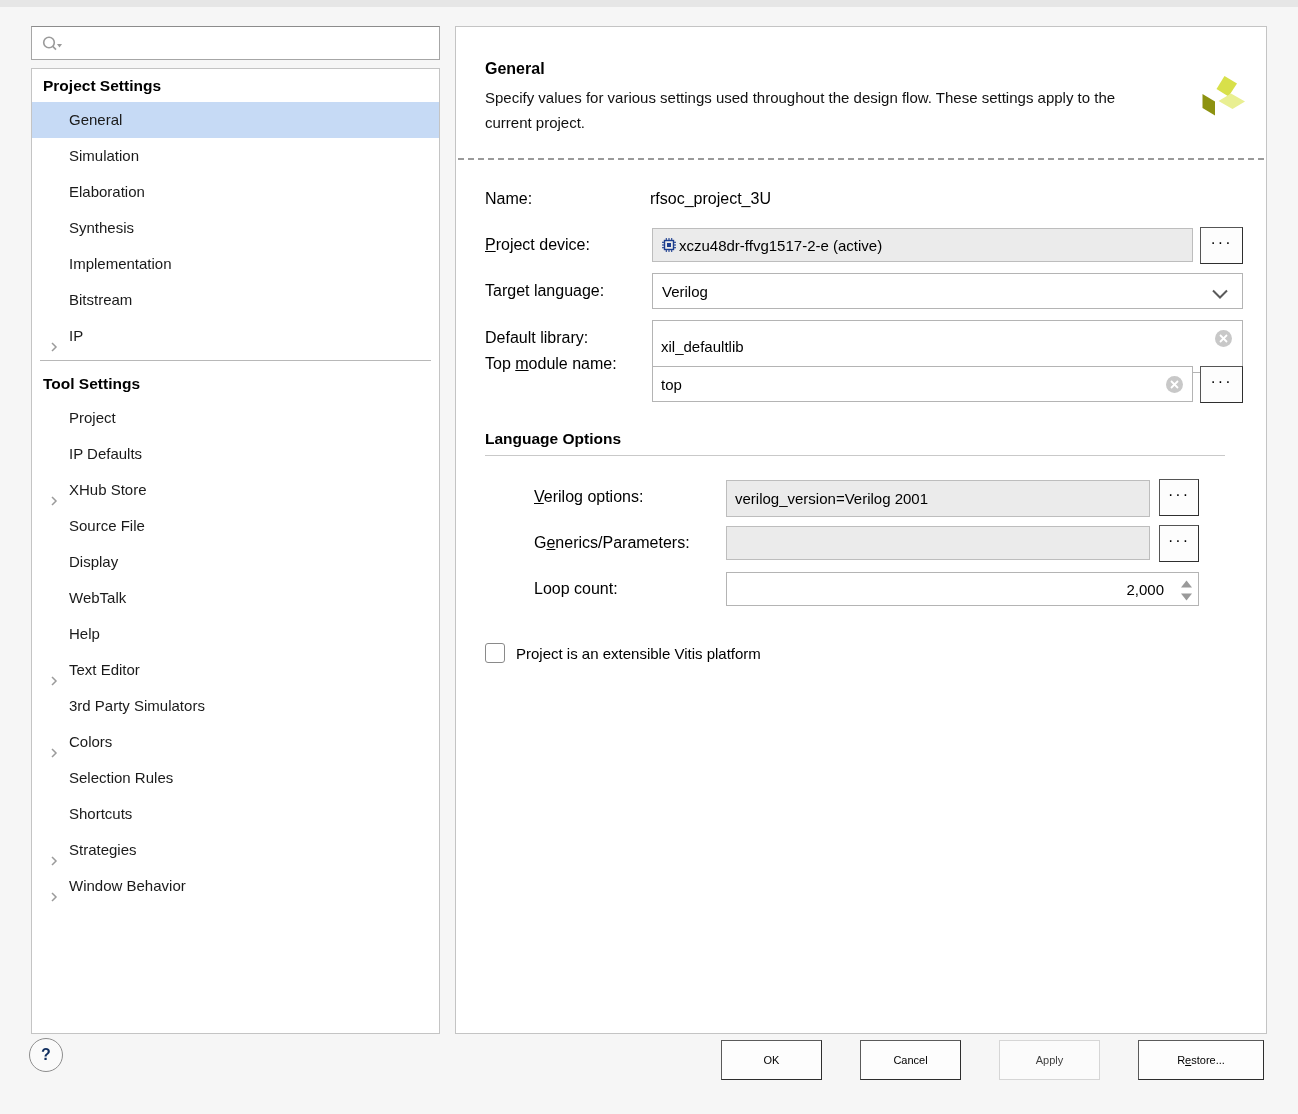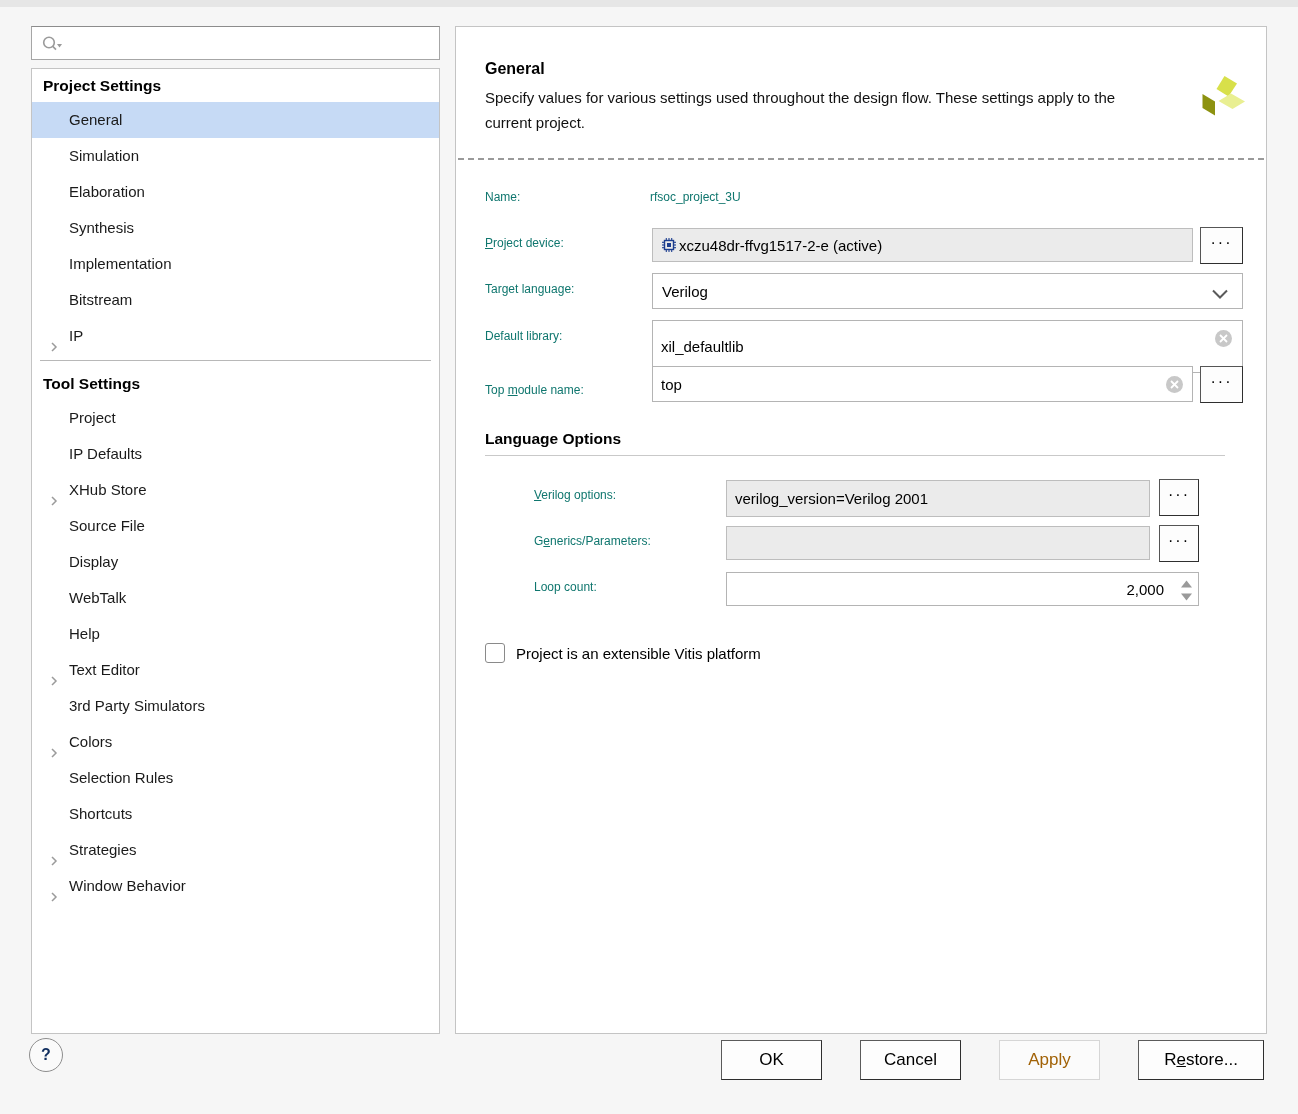--- a/index.html
+++ b/index.html
@@ -145,22 +145,22 @@
   #header-divider {
     position: absolute;
     left: 2px; top: 131px;
     width: 806px; height: 0;
     border-top: 2px dashed #9a9a9a;
   }
 
   
   .form-label {
     position: absolute;
-    font-size: 12px;
-    color: #0f766e;
+    font-size: 16px;
+    color: #000000;
     white-space: nowrap;
   }
   .mn { text-decoration: underline; }
 
   .txt-field {
     position: absolute;
     background: #ffffff;
     border: 1px solid #b4b4b4;
     font-size: 15px;
     color: #000;
@@ -283,26 +283,26 @@
     position: absolute;
     top: 1033px;
     height: 40px;
     background: #fdfdfd;
     border: 1px solid #5a5a5a;
     border-right-color: #2e2e2e;
     border-bottom-color: #2e2e2e;
     display: flex;
     align-items: center;
     justify-content: center;
-    font-size: 17px;
+    font-size: 11px;
     color: #000;
     cursor: default;
   }
   .dlg-btn.disabled {
-    color: #a16207;
+    color: #404040;
     background: #fbfbfb;
     border-color: #d6d6d6;
   }
 </style>
 </head>
 <body>
 
 <div id="top-chrome-strip"></div>
 
 <div id="dialog-root">
@@ -488,21 +488,21 @@
       <span>xil_defaultlib</span>
     </div>
     <span class="clear-btn" style="left:758px; top:302px;">
       <svg width="19" height="19" viewBox="0 0 19 19">
         <circle cx="9.5" cy="9.5" r="8.5" fill="#c8c8c8"></circle>
         <line x1="6" y1="6" x2="13" y2="13" stroke="#ffffff" stroke-width="1.8"></line>
         <line x1="13" y1="6" x2="6" y2="13" stroke="#ffffff" stroke-width="1.8"></line>
       </svg>
     </span>
 
-    <div class="form-label" style="left:29px; top:356px;">
+    <div class="form-label" style="left:29px; top:328px;">
       <span>Top </span><span class="mn">m</span><span>odule name:</span>
     </div>
     <div class="txt-field" style="left:196px; top:339px; width:541px; height:36px;">
       <span>top</span>
     </div>
     <span class="clear-btn" style="left:709px; top:348px;">
       <svg width="19" height="19" viewBox="0 0 19 19">
         <circle cx="9.5" cy="9.5" r="8.5" fill="#c8c8c8"></circle>
         <line x1="6" y1="6" x2="13" y2="13" stroke="#ffffff" stroke-width="1.8"></line>
         <line x1="13" y1="6" x2="6" y2="13" stroke="#ffffff" stroke-width="1.8"></line>

